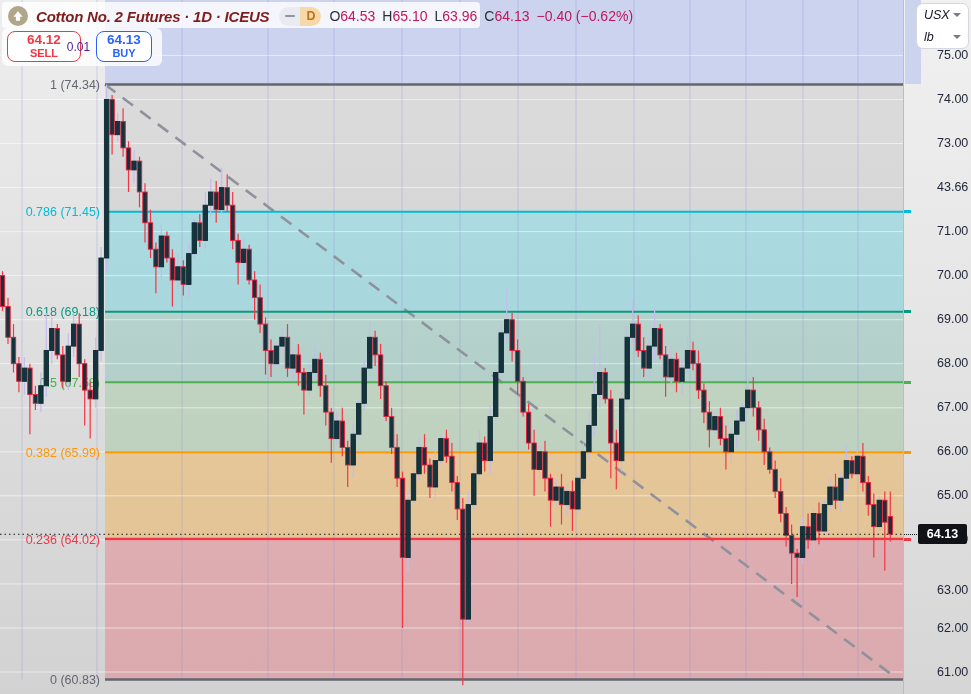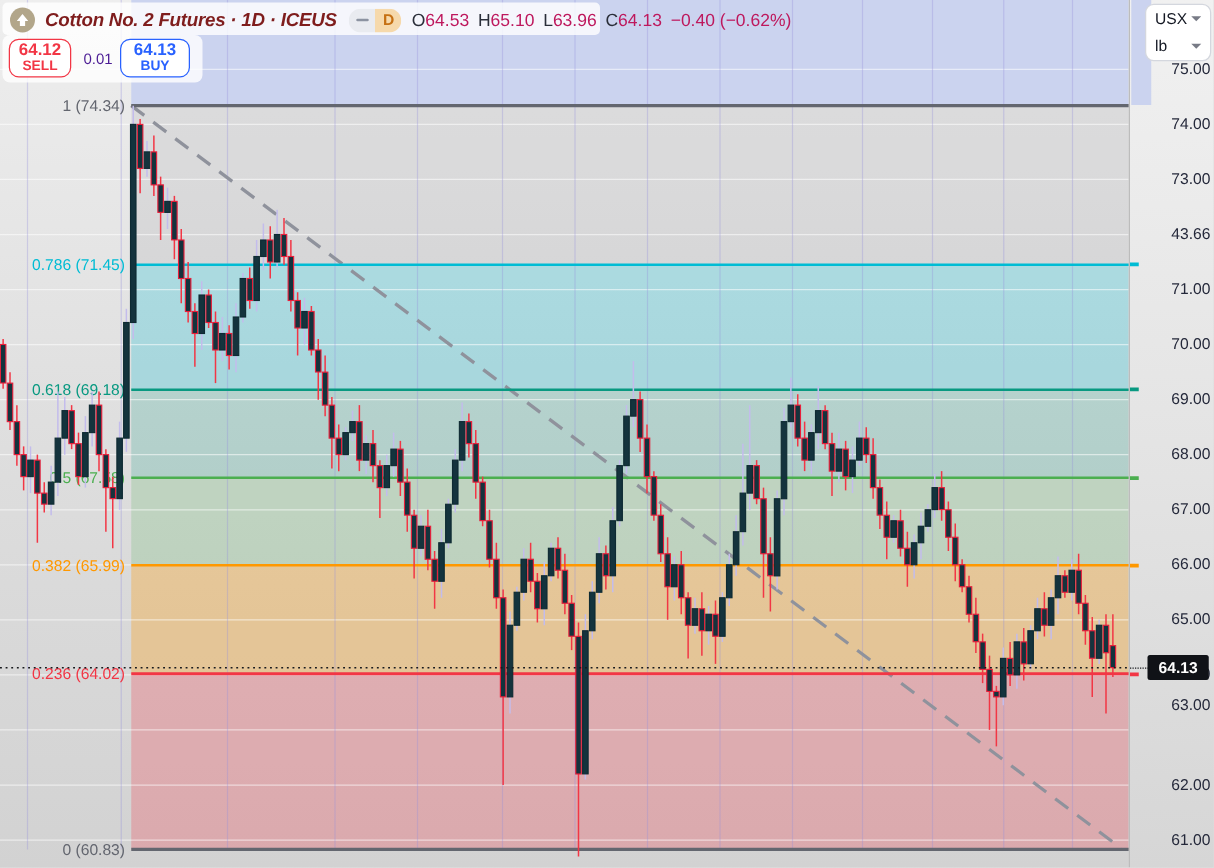--- a/index.html
+++ b/index.html
@@ -19,21 +19,21 @@
   .tick{position:absolute;left:0;width:100%;padding-left:33px;box-sizing:border-box;
         font-size:12.5px;color:#24283a;line-height:17px;height:17px;}
   #axis-blue-ext{position:absolute;left:1px;top:0;width:16px;height:84px;background:#cbd3ef;}
   .fib-axis-tick{position:absolute;left:0;width:7px;height:3px;}
   #last-dotted-stub{position:absolute;left:0;width:15px;height:0;border-top:1.2px dotted #16181d;}
   #price-badge{position:absolute;left:14px;width:49px;height:20px;background:#101217;color:#fff;
         font-size:12.5px;font-weight:700;text-align:center;line-height:20px;border-radius:2px;z-index:6;}
   #unit-box{position:absolute;left:12px;top:3px;width:53px;height:46px;background:#ffffff;
         border:1px solid #d4d7de;border-radius:7px;z-index:7;box-sizing:border-box;}
   .unit-row{display:flex;align-items:center;justify-content:space-between;height:22px;padding:0 7px;}
-  .unit-label{font-size:12.5px;color:#131722;}
+  .unit-label{font-size:12.5px;color:#131722;font-style:italic;}
   .chev{width:0;height:0;border-left:4px solid transparent;border-right:4px solid transparent;
         border-top:4px solid #787b86;}
 
   
   #tbar-bg1{position:absolute;left:2px;top:2px;width:478px;height:26px;
         background:rgba(255,255,255,0.80);border-radius:4px;z-index:4;}
   #tbar-bg2{position:absolute;left:2px;top:28px;width:160px;height:38px;
         background:rgba(255,255,255,0.80);border-radius:6px;z-index:4;}
   #legend{position:absolute;left:8px;top:5px;height:22px;display:flex;align-items:center;gap:8px;z-index:5;}
   #logo{width:20px;height:20px;border-radius:50%;background:#b2a68a;display:flex;
@@ -45,21 +45,21 @@
   #chip-d{width:21px;height:19px;background:#f6d9ab;color:#c57012;font-size:12.5px;font-weight:700;
         display:flex;align-items:center;justify-content:center;}
   .ohlc{font-size:14px;color:#2a2e39;white-space:nowrap;display:flex;gap:7px;align-items:center;}
   .ohlc b{font-weight:400;color:#2a2e39;}
   .ohlc span{color:#be185d;}
 
   
   .trade-btn{position:absolute;top:31px;height:31px;background:#fff;border-radius:8px;
         display:flex;flex-direction:column;align-items:center;justify-content:center;
         line-height:1.08;cursor:pointer;z-index:5;box-sizing:border-box;}
-  #sell-btn{left:7px;width:50px;border:1.5px solid #f23645;color:#f23645;}
+  #sell-btn{left:7px;width:74px;border:1.5px solid #f23645;color:#f23645;}
   #buy-btn{left:96px;width:56px;border:1.5px solid #2962ff;color:#2962ff;}
   .trade-price{font-size:13.5px;font-weight:700;}
   .trade-label{font-size:11px;font-weight:700;}
   #spread{position:absolute;left:61px;top:31px;width:35px;height:31px;display:flex;align-items:center;
         justify-content:center;font-size:12px;color:#4c1d95;z-index:5;}
 </style>
 </head>
 <body>
 
 <div id="stage">
@@ -463,21 +463,21 @@
         <div class="tick" style="top: 135px;">73.00</div>
         <div class="tick" style="top: 179.1px;">43.66</div>
         <div class="tick" style="top: 223.1px;">71.00</div>
         <div class="tick" style="top: 267.1px;">70.00</div>
         <div class="tick" style="top: 311.2px;">69.00</div>
         <div class="tick" style="top: 355.2px;">68.00</div>
         <div class="tick" style="top: 399.3px;">67.00</div>
         <div class="tick" style="top: 443.3px;">66.00</div>
         <div class="tick" style="top: 487.3px;">65.00</div>
         <div class="tick" style="top: 531.4px;">64.00</div>
-        <div class="tick" style="top: 556px;">63.00</div>
+        <div class="tick" style="top: 582px;">63.00</div>
         <div class="tick" style="top: 619.5px;">62.00</div>
         <div class="tick" style="top: 663.5px;">61.00</div>
       </div>
     <div id="fib-ticks">
         <div class="fib-axis-tick" style="top: 210.3px; background: rgb(0, 188, 212);"></div>
         <div class="fib-axis-tick" style="top: 310.3px; background: rgb(8, 153, 129);"></div>
         <div class="fib-axis-tick" style="top: 380.7px; background: rgb(76, 175, 80);"></div>
         <div class="fib-axis-tick" style="top: 450.7px; background: rgb(255, 152, 0);"></div>
         <div class="fib-axis-tick" style="top: 537.5px; background: rgb(242, 54, 69);"></div>
       </div>

